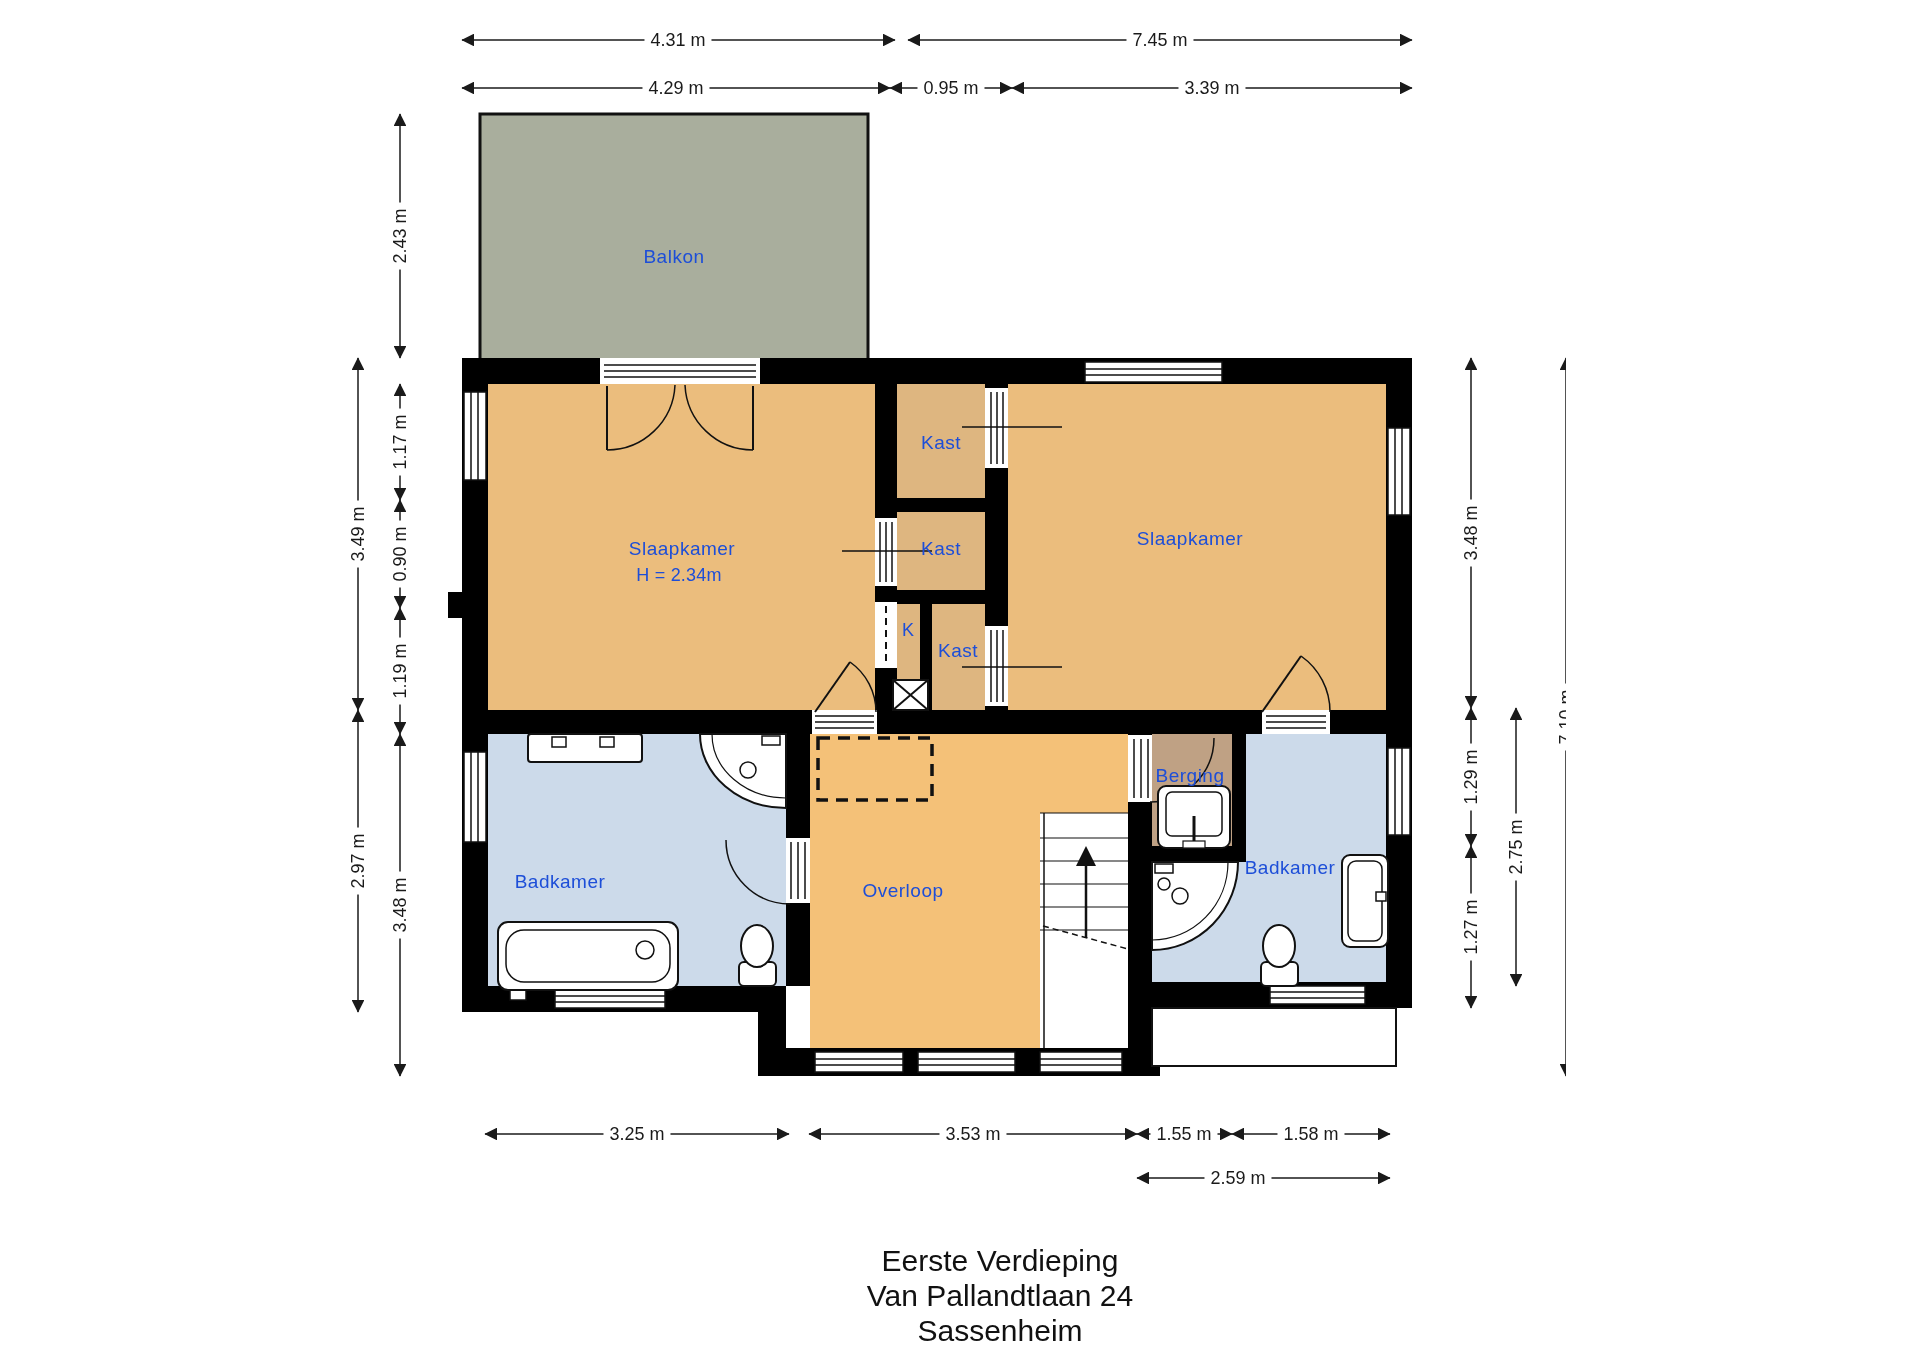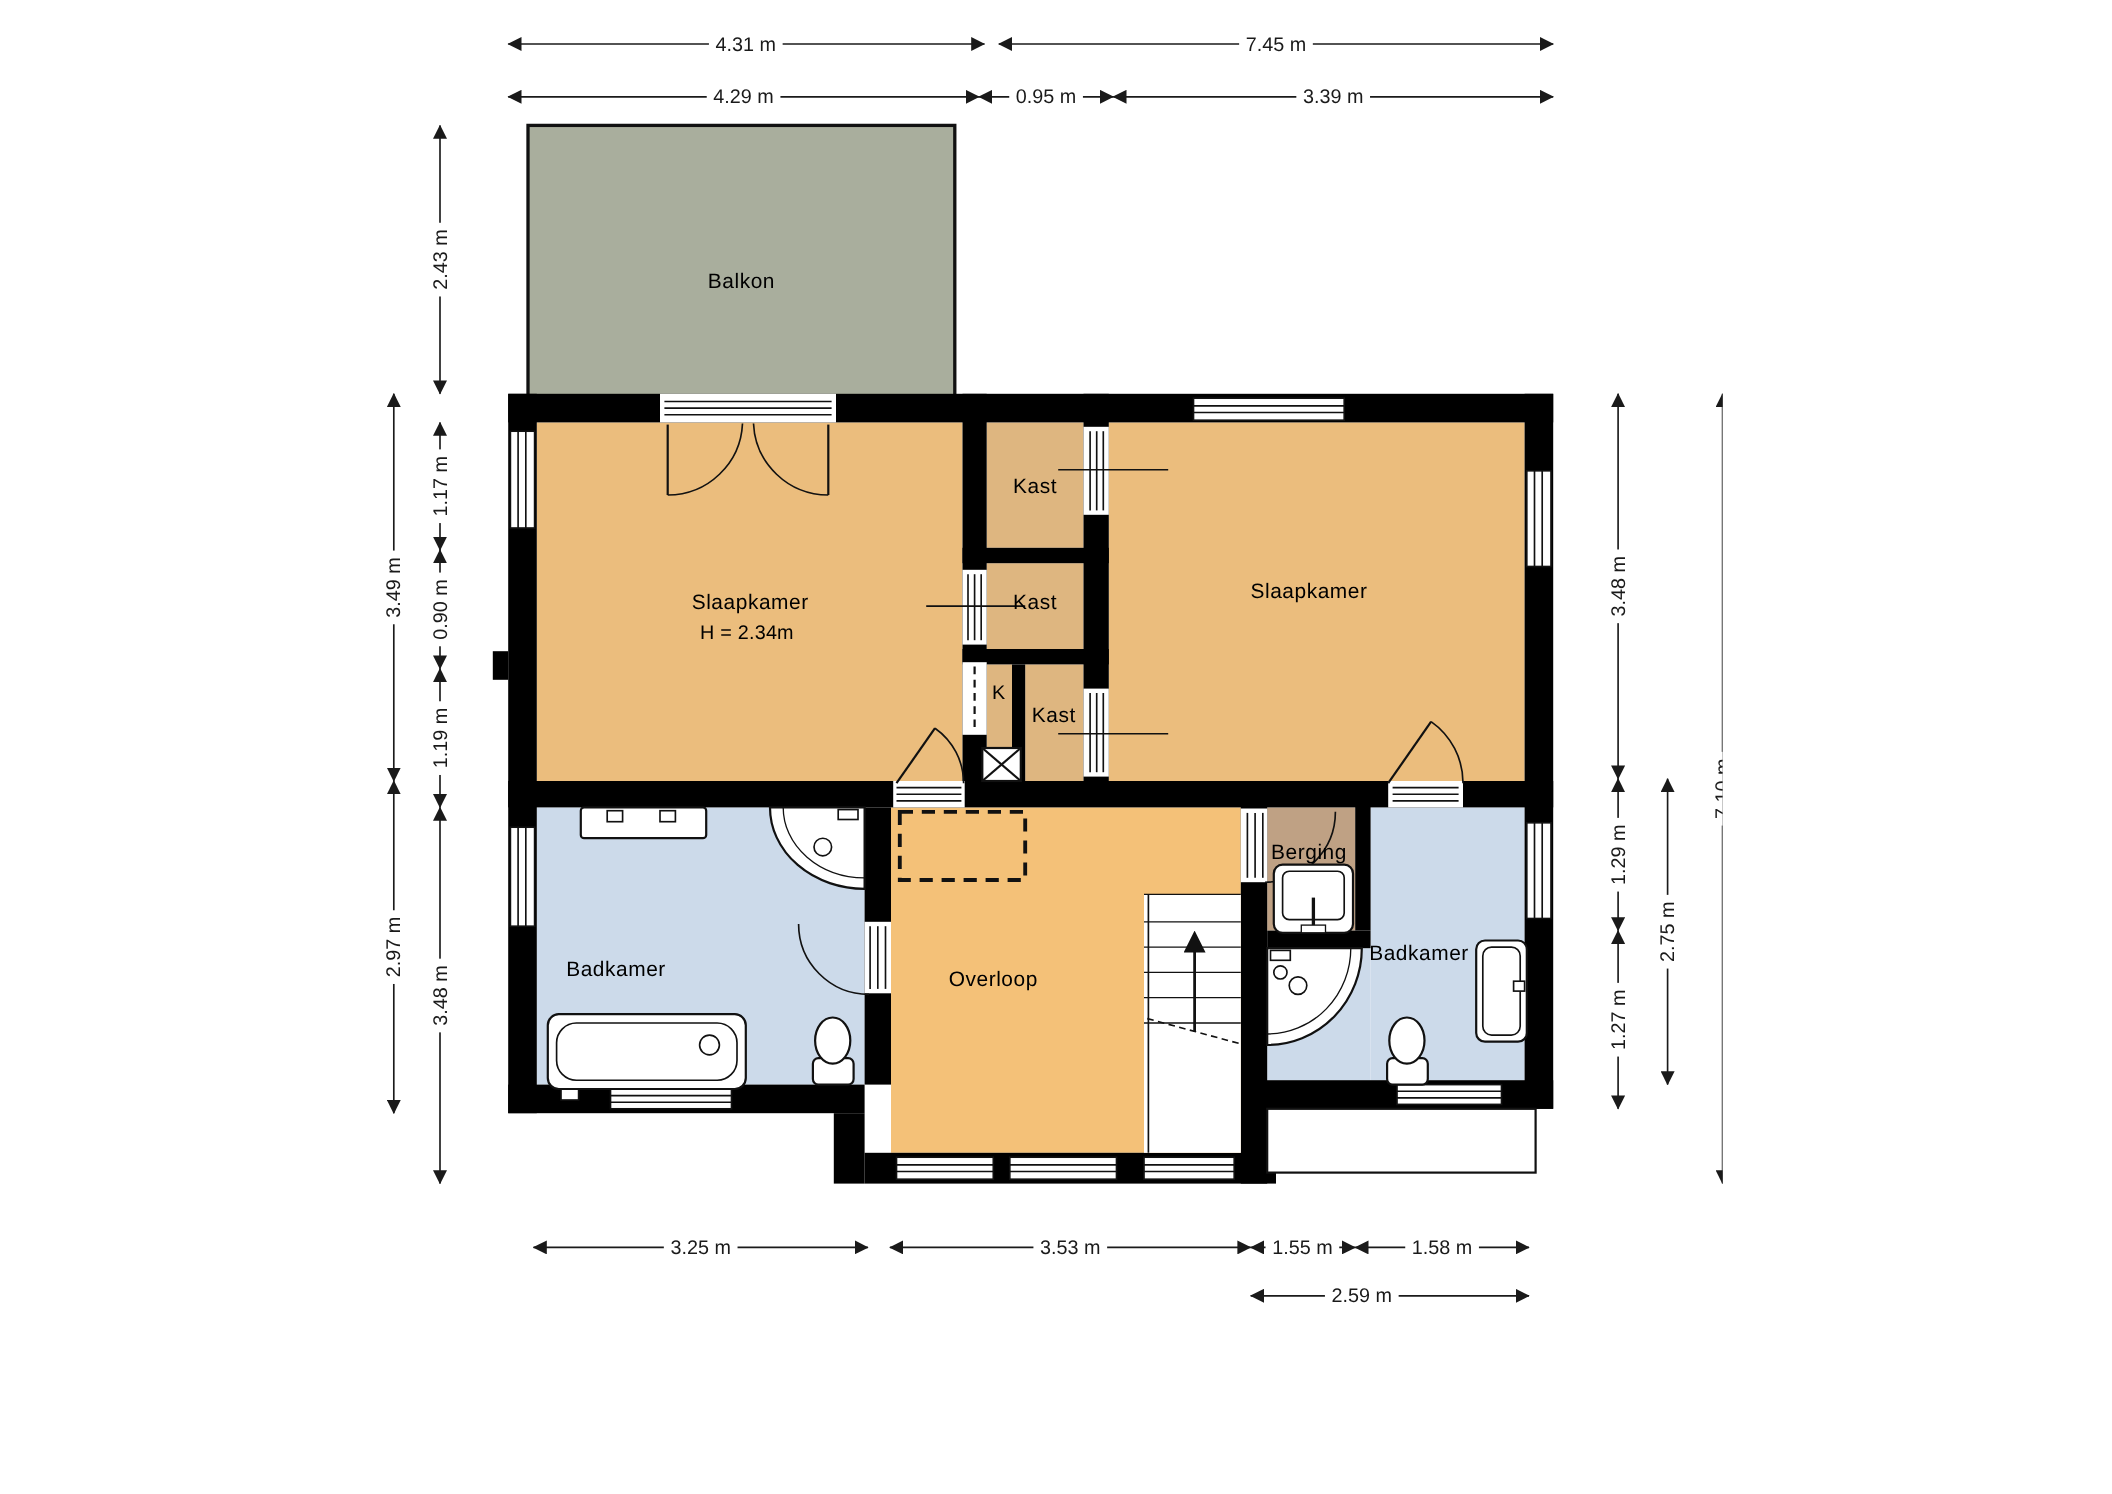--- a/index.html
+++ b/index.html
@@ -1,20 +1,20 @@
 <!DOCTYPE html>
 <html><head>
 <meta charset="utf-8">
 <style>
   html,body{margin:0;padding:0;background:#ffffff;}
   #canvas{position:relative;width:1550px;height:1358px;background:#ffffff;overflow:hidden;
           font-family:Liberation Sans, sans-serif;padding-left:16px;}
   #plan-svg{position:absolute;left:0;top:0;}
   .lbl{position:absolute;transform:translate(-50%,-50%);white-space:nowrap;
-       font-size:19px;color:#000000;letter-spacing:.5px;}
+       font-size:19px;color:#1d4ed8;letter-spacing:.5px;}
   .lbl.small{font-size:18px;letter-spacing:.2px;}
   .dim{position:absolute;transform:translate(-50%,-50%);white-space:nowrap;
        font-size:18px;color:#1a1a1a;background:#ffffff;padding:0 6px;line-height:22px;}
   .dim.v{transform:translate(-50%,-50%) rotate(-90deg);}
   .title{position:absolute;left:1000px;top:1243px;transform:translateX(-50%);
          text-align:center;font-size:30px;line-height:35px;color:#111111;}
 </style>
 </head>
 <body>
 
@@ -322,14 +322,19 @@
 <span class="lbl" style="left:1190px;top:539px">Slaapkamer</span>
 <span class="lbl" style="left:941px;top:443px">Kast</span>
 <span class="lbl" style="left:941px;top:549px">Kast</span>
 <span class="lbl small" style="left:908px;top:630px">K</span>
 <span class="lbl" style="left:958px;top:651px">Kast</span>
 <span class="lbl" style="left:1190px;top:776px">Berging</span>
 <span class="lbl" style="left:560px;top:882px">Badkamer</span>
 <span class="lbl" style="left:1290px;top:868px">Badkamer</span>
 <span class="lbl" style="left:903px;top:891px">Overloop</span>
 
-
+<div class="title">
+  <div>Eerste Verdieping</div>
+  <div>Van Pallandtlaan 24</div>
+  <div>Sassenheim</div>
 </div>
 
+</div>
+
 </body></html>

